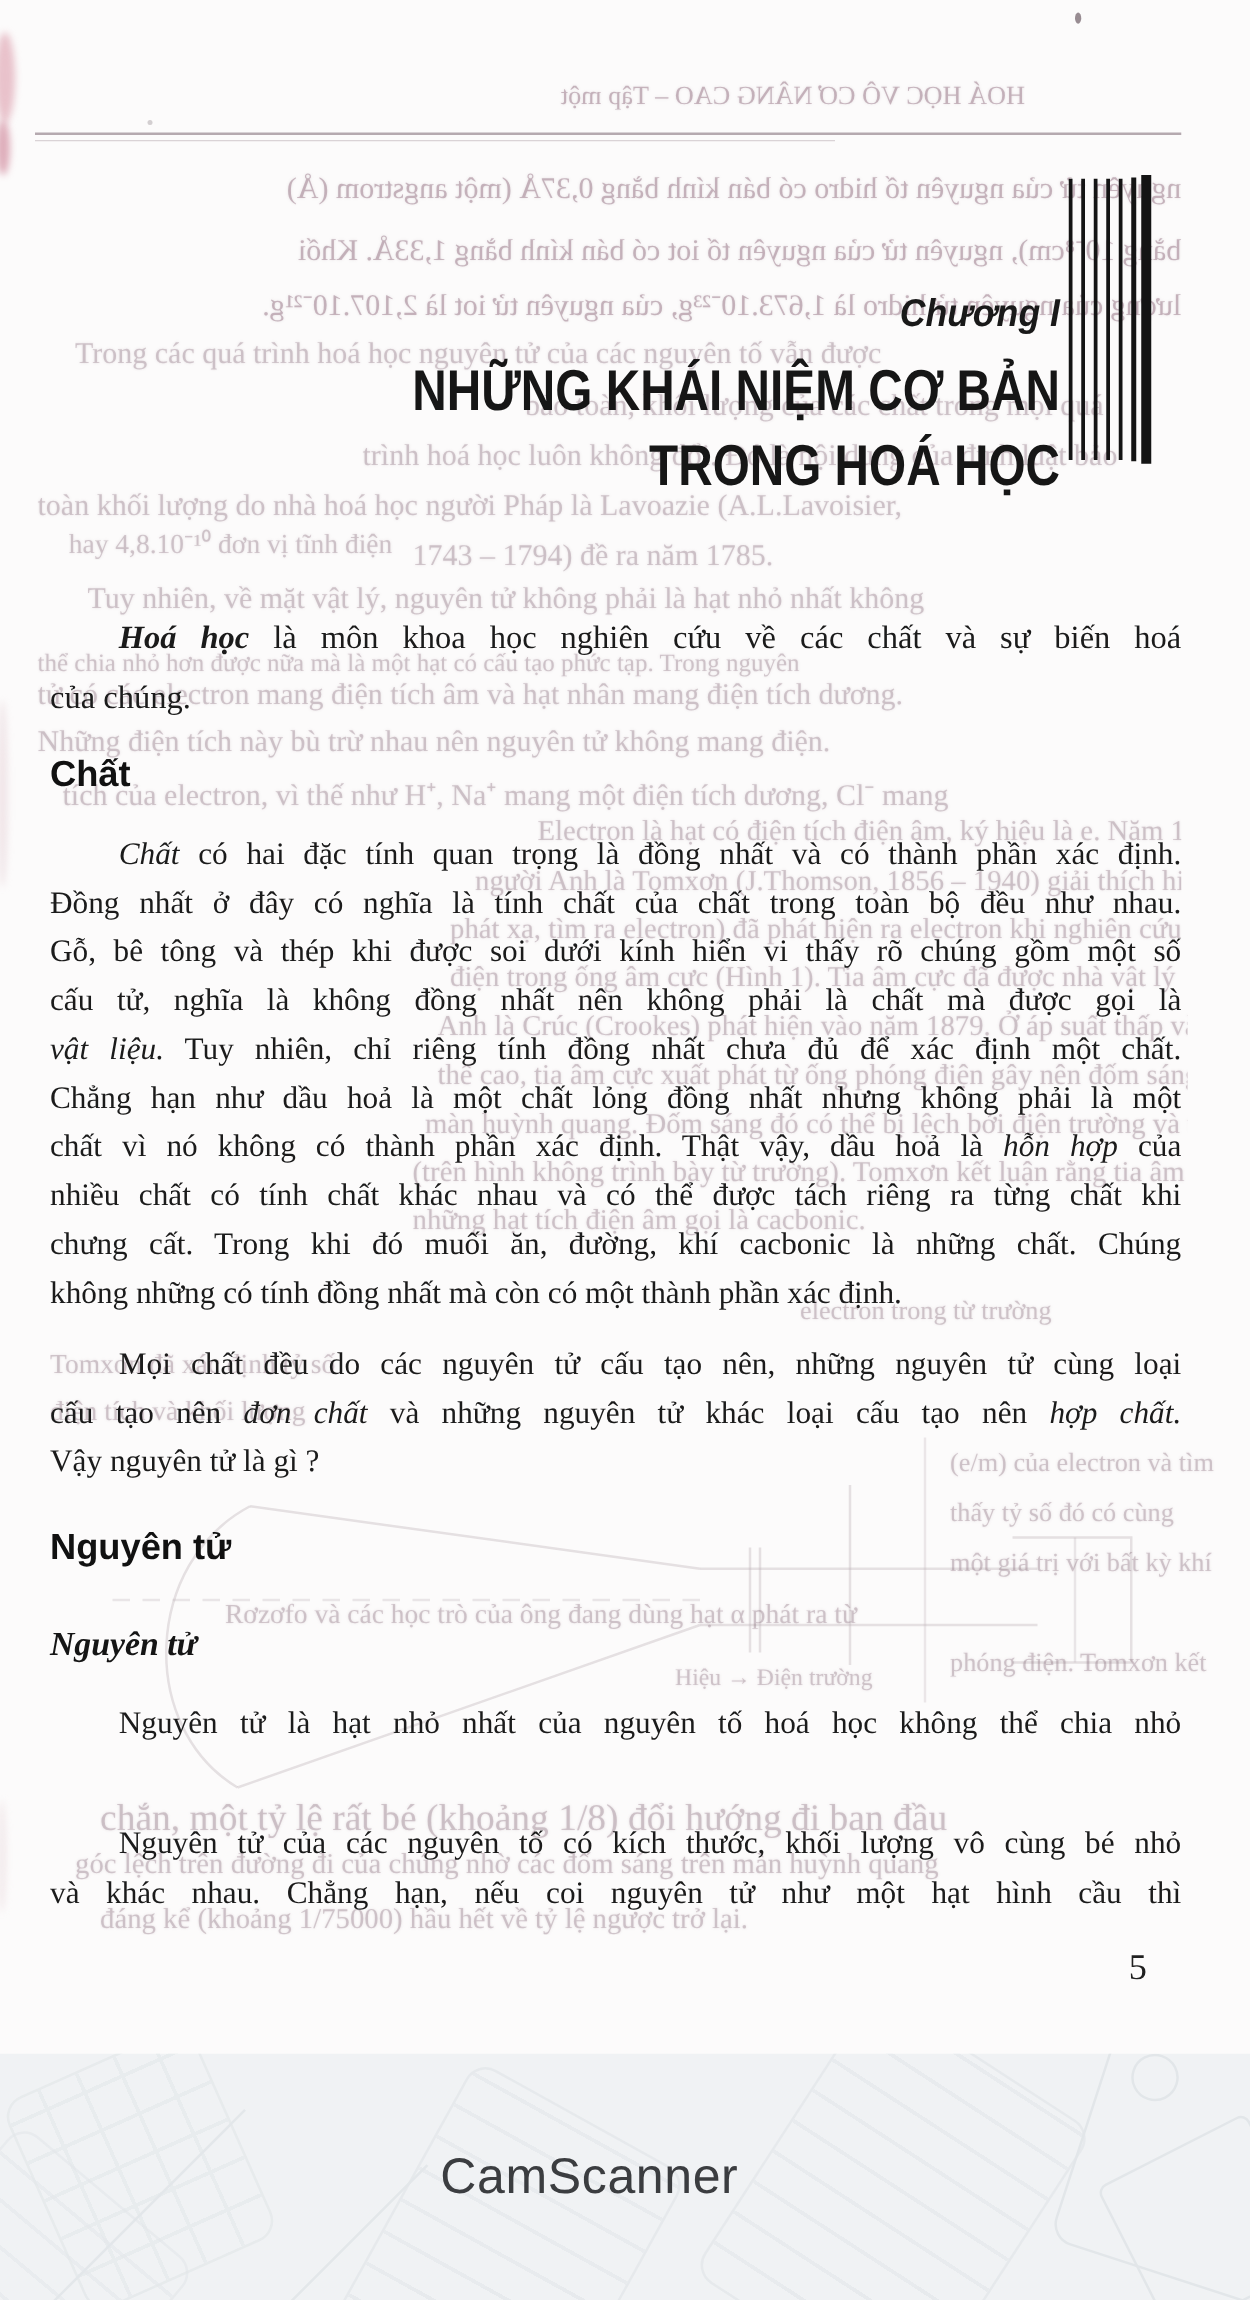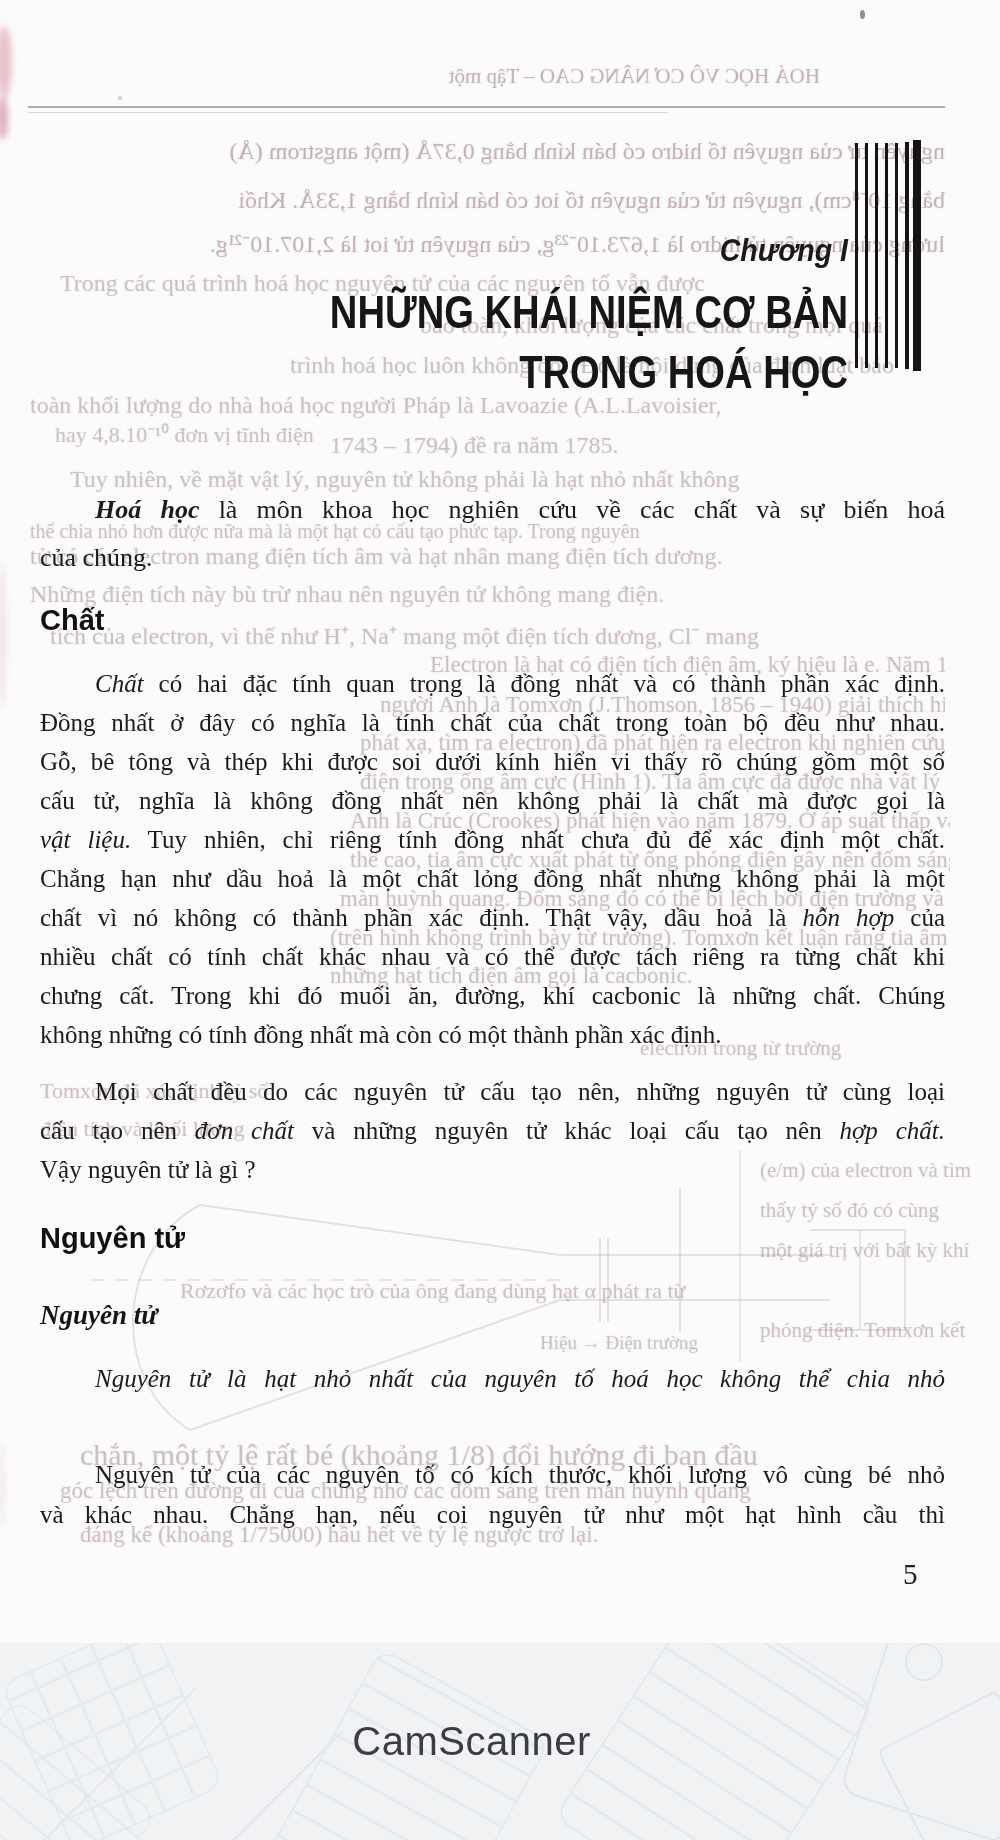--- a/index.html
+++ b/index.html
@@ -26,21 +26,21 @@
      color:#161616;transform:scaleX(.83);transform-origin:100% 50%;letter-spacing:0px;}
   
   #text-layer{position:absolute;left:40px;top:0;width:905px;color:#1b1b1b;}
   .blk{position:absolute;left:0;width:905px;}
   .para{font-size:25px;}
   .ln{text-align:justify;text-align-last:justify;}
   .ln.last-left{text-align-last:left;}
   .i{font-style:italic;} .b{font-weight:bold;}
   .heading{font-family:"Liberation Sans",sans-serif;font-weight:bold;font-size:29px;color:#111;}
   .subheading{font-weight:bold;font-style:italic;font-size:27px;color:#151515;}
-  .it .ln{font-style:italic;}
+  .it .ln{}
   #page-number{position:absolute;left:903px;top:1558px;font-size:29px;color:#202020;
       font-family:"Liberation Serif",serif;}
   
   #footer{position:absolute;left:0;top:1643px;width:1000px;height:197px;background:#f0f2f4;overflow:hidden;}
   .wm{position:absolute;border:2px solid #e2e6e9;border-radius:18px;}
   .wm-lines{background:repeating-linear-gradient(0deg,transparent 0 26px,#e4e8eb 26px 29px);}
   .wm-grid{background:
      repeating-linear-gradient(0deg,transparent 0 30px,#e4e8eb 30px 33px),
      repeating-linear-gradient(90deg,transparent 0 30px,#e4e8eb 30px 33px);}
   .wm-circ{position:absolute;border:2px solid #e2e6e9;border-radius:50%;}

